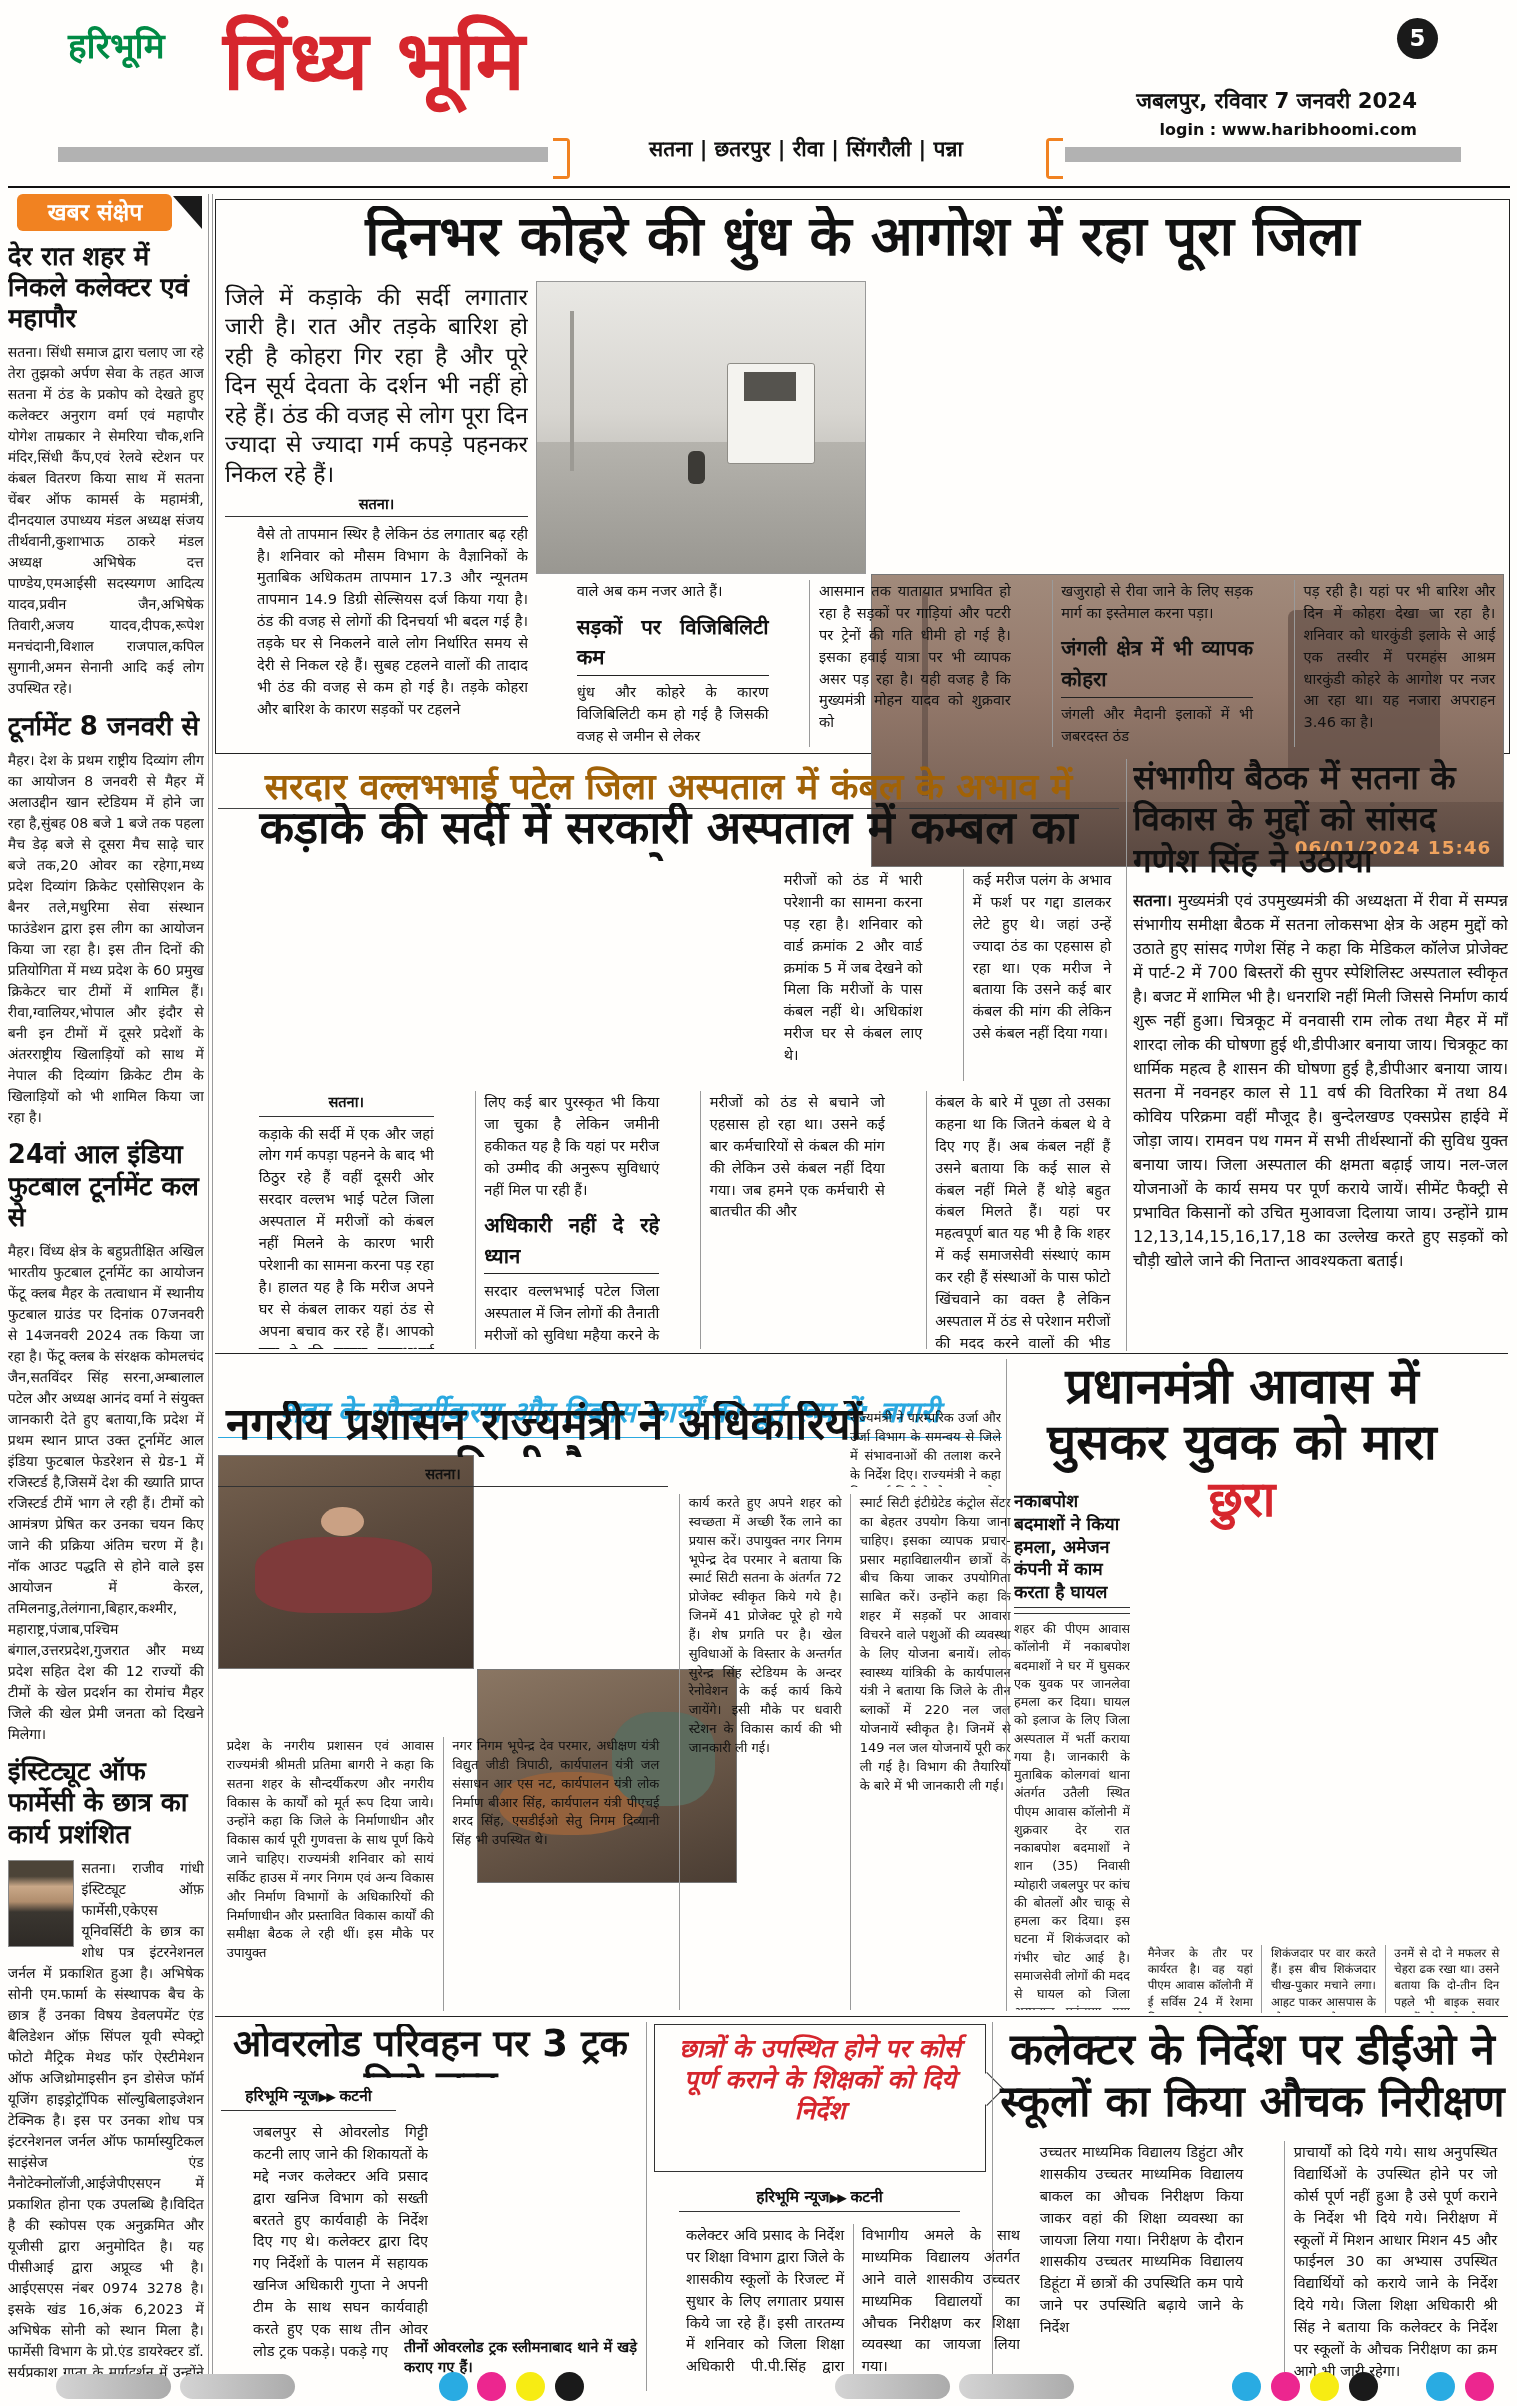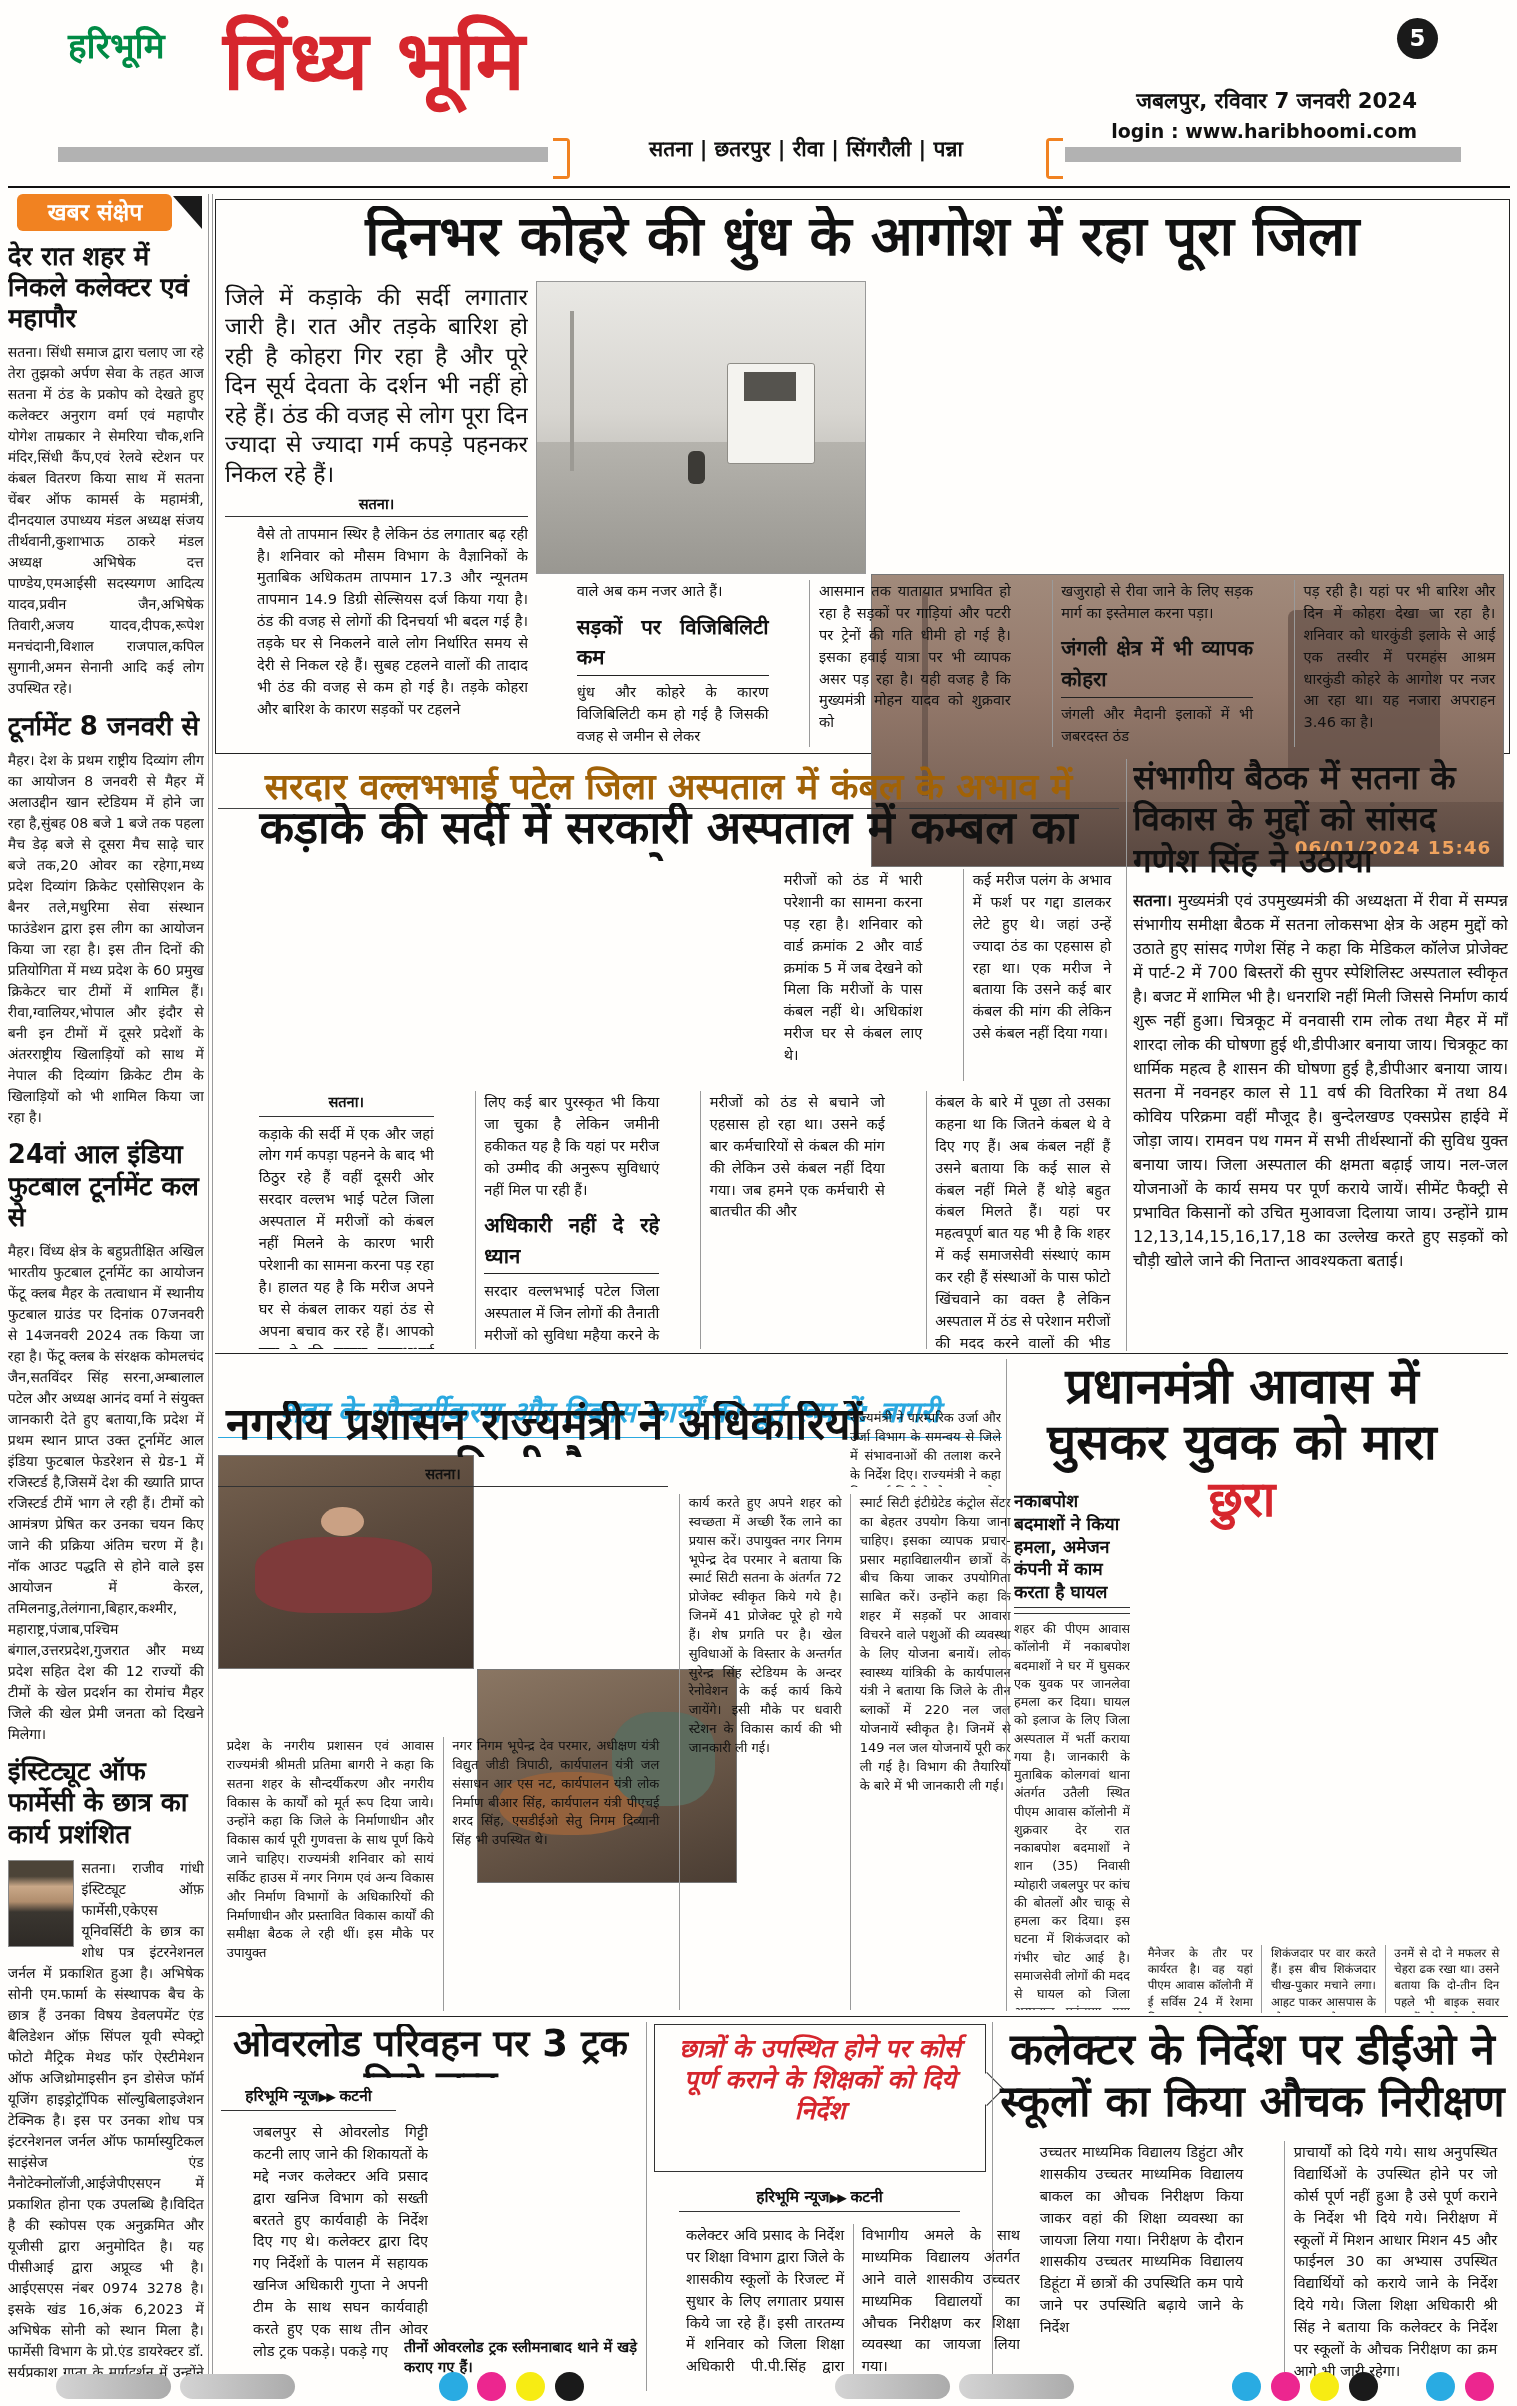--- a/index.html
+++ b/index.html
@@ -30,21 +30,21 @@
 </style>
 </head>
 <body>
 
 <div class="page">
 
   <div class="abs" style="left:68px;top:21.3px;font-size:35px;color:#008b45;font-weight:bold;">हरिभूमि</div>
   <div class="abs" style="left:223px;top:17.5px;width:466px;font-size:82px;line-height:1.05;color:#d6262d;font-weight:bold;">विंध्य भूमि</div>
   <div class="abs ctr" style="left:1397px;top:17.5px;width:41px;height:41px;border-radius:50%;background:#1a1a1a;color:#fff;font-size:23px;font-weight:bold;line-height:41px;">5</div>
   <div class="abs b" style="left:1009px;top:85px;width:408px;font-size:21.3px;text-align:right;padding-right:29px;">जबलपुर, रविवार 7 जनवरी 2024</div>
-  <div class="abs b" style="left:1009px;top:120px;width:408px;font-size:19px;text-align:right;padding-right:43px;">login : www.haribhoomi.com</div>
+  <div class="abs b" style="left:1009px;top:120px;width:408px;font-size:16px;text-align:right;padding-right:43px;">login : www.haribhoomi.com</div>
 
   <div class="abs" style="left:58px;top:147px;width:490px;height:14.6px;background:#b2b2b2;"></div>
   <div class="abs" style="left:553px;top:138px;width:13.6px;height:35px;border:3.9px solid #f18221;border-left:none;border-radius:0 3.9px 3.9px 0;border-top-color:#f18221;"></div>
   <div class="abs ctr b" style="left:573px;top:134px;width:466px;font-size:21px;">सतना | छतरपुर | रीवा | सिंगरौली | पन्ना</div>
   <div class="abs" style="left:1046px;top:138px;width:13.6px;height:35px;border:3.9px solid #f18221;border-right:none;border-radius:3.9px 0 0 3.9px;"></div>
   <div class="abs" style="left:1065px;top:147px;width:396px;height:14.6px;background:#b2b2b2;"></div>
   <div class="abs" style="left:7.8px;top:186px;width:1502px;border-bottom:2.9px solid #111;"></div>
 
   <div class="abs" style="left:208px;top:194px;width:2.9px;height:2188px;border-left:1px solid #999;border-right:1px solid #999;"></div>
   <div class="abs clip" style="left:7.8px;top:194px;width:196px;height:2183px;">

